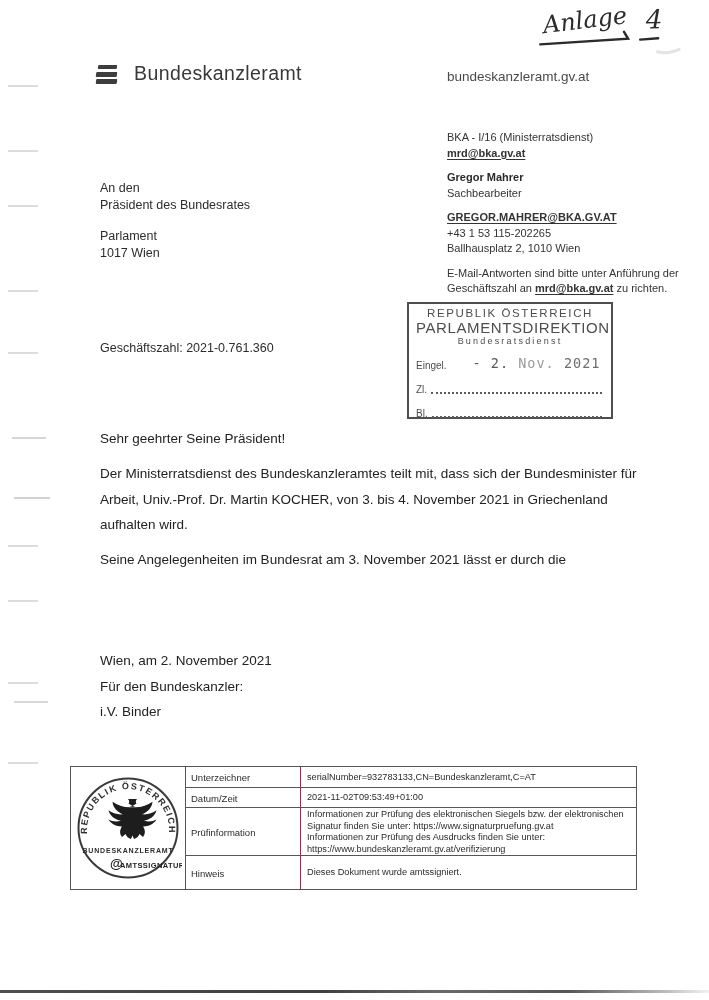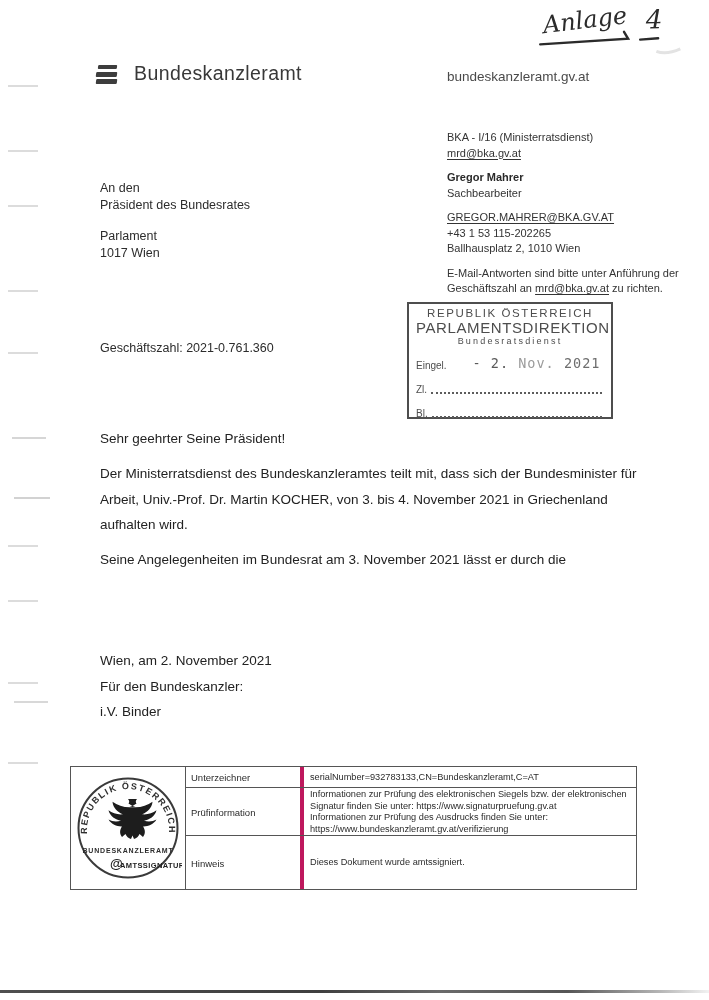--- a/index.html
+++ b/index.html
@@ -18,21 +18,21 @@
   .logo-icon .bar{position:absolute;background:#3d3d3d;border-radius:1px;transform:skewX(-8deg);}
   .logo-icon .b1{left:3px;top:2px;width:19px;height:4px;}
   .logo-icon .b2{left:1px;top:9px;width:21px;height:5px;}
   .logo-icon .b3{left:1px;top:16px;width:21px;height:5px;}
   .logo-text{font-size:19.5px;color:#383838;letter-spacing:.4px;font-weight:500;}
   .website{left:447px;top:69px;font-size:13.5px;color:#4a4a4a;}
 
   
   .contact{left:447px;top:130px;font-size:11px;line-height:15.5px;color:#333;width:250px;}
   .contact .gap{height:9px;}
-  .ul{text-decoration:underline;text-underline-offset:2px;}
+  .ul{text-decoration:underline;text-underline-offset:2px;font-weight:bold;}
   .bold{font-weight:bold;color:#2a2a2a;}
 
   
   .recipient{left:100px;top:180px;font-size:12.5px;line-height:16.5px;color:#2c2c2c;}
   .recipient .gap{height:15px;}
 
   .gz{left:100px;top:341px;font-size:12.5px;color:#2c2c2c;}
 
   
   .stamp{left:407px;top:302px;width:188px;height:106px;border:2px solid #4e4e4e;
@@ -53,21 +53,21 @@
   .para2{left:100px;top:547px;}
   .closing{left:100px;top:648px;}
   .efert{left:100px;top:734px;font-size:10.5px;color:#333;margin-top:47px;}
 
   
   .sigblock{left:70px;top:766px;width:565px;height:122px;border:1px solid #555;display:flex;background:#fff;}
   .sealcell{width:114px;border-right:1px solid #555;display:flex;align-items:center;justify-content:center;}
   .sigrows{flex:1;display:flex;flex-direction:column;font-size:9.5px;color:#2b2b2b;}
   .sigrow{display:flex;border-bottom:1px solid #555;}
   .sigrow:last-child{border-bottom:none;flex:1;}
-  .sigrow .lbl{width:105px;border-right:4px solid #be185d;padding:3px 4px 2px 5px;display:flex;align-items:center;}
+  .sigrow .lbl{width:105px;border-right:1px solid #be185d;padding:3px 4px 2px 5px;display:flex;align-items:center;}
   .sigrow .val{flex:1;padding:3px 5px 2px 6px;display:flex;flex-direction:column;justify-content:center;}
   .r1{height:20px;} .r2{height:19px;} .r3{height:47px;}
   .vline{white-space:nowrap;line-height:11.5px;font-size:9.2px;}
 
   
   .mark{position:absolute;left:8px;width:30px;height:2px;background:#dcdcdc;}
   .botline{left:0;top:990px;width:709px;height:3px;
     background:linear-gradient(to right,#4f4f4f 0%,#3f3f3f 45%,#6a6a6a 62%,#555 80%,#b5b5b5 93%,#f2f2f2 100%);}
 </style>
 </head>
@@ -172,20 +172,26 @@
       <text x="46" y="94" font-size="7.5" font-weight="bold" letter-spacing=".4" fill="#1d1d1d">AMTSSIGNATUR</text>
     </svg>
   </div>
   <div class="sigrows">
     <div class="sigrow r1">
       <div class="lbl">Unterzeichner</div>
       <div class="val">
           <div class="vline">serialNumber=932783133,CN=Bundeskanzleramt,C=AT</div>
         </div>
     </div>
+    <div class="sigrow r2">
+      <div class="lbl">Datum/Zeit</div>
+      <div class="val">
+          <div class="vline">2021-11-02T09:53:49+01:00</div>
+        </div>
+    </div>
     <div class="sigrow r3">
       <div class="lbl">Prüfinformation</div>
       <div class="val">
         <div class="vline">Informationen zur Prüfung des elektronischen Siegels bzw. der elektronischen</div>
         <div class="vline">Signatur finden Sie unter: https://www.signaturpruefung.gv.at</div>
         <div class="vline">Informationen zur Prüfung des Ausdrucks finden Sie unter:</div>
         <div class="vline">https://www.bundeskanzleramt.gv.at/verifizierung</div>
       </div>
     </div>
     <div class="sigrow">

